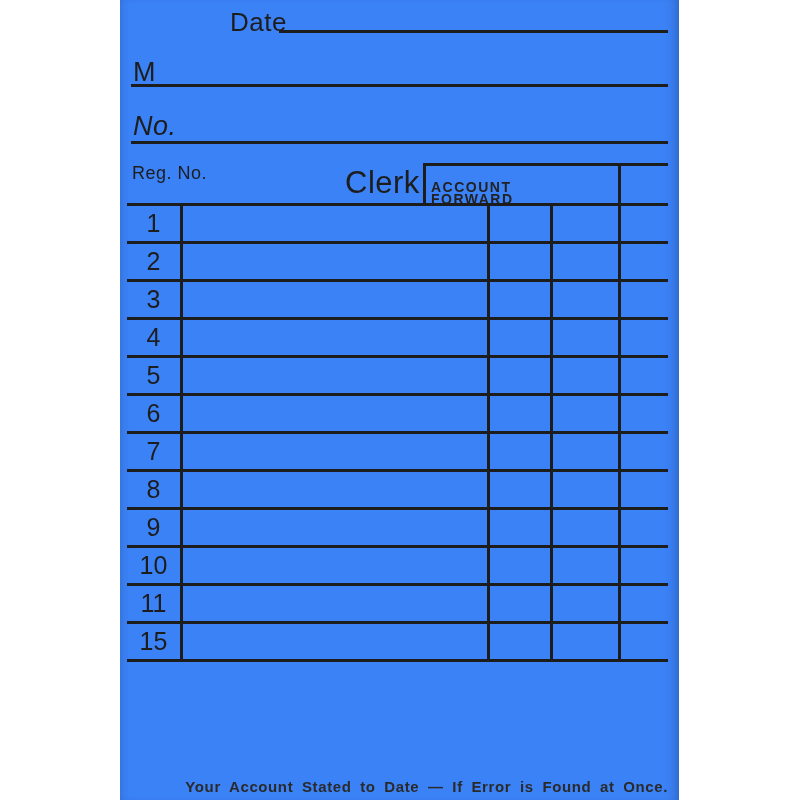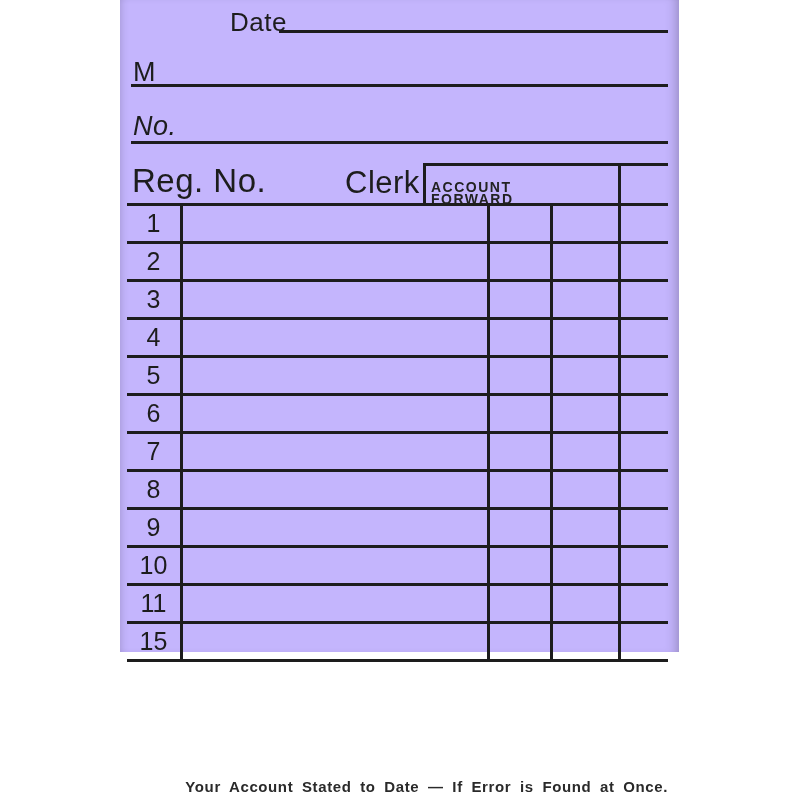--- a/index.html
+++ b/index.html
@@ -4,34 +4,34 @@
 <style>
   html,body{margin:0;padding:0;}
   body{
     width:800px;height:800px;position:relative;
     background:#ffffff;
     font-family:"Liberation Sans", sans-serif;
     color:#1d1d1d;
     overflow:hidden;
   }
   .paper{
-    position:absolute;left:120px;top:0;width:559px;height:652px;
-    background:#c4b5fd;
+    position:absolute;left:120px;top:0;width:559px;height:800px;
+    background:#3b82f6;
     box-shadow:
       inset 8px 0 10px -8px rgba(0,0,0,0.20),
       inset -10px 0 12px -8px rgba(0,0,0,0.25);
   }
   .lbl{
     position:absolute;line-height:1;white-space:nowrap;
     letter-spacing:0.5px;color:#1d1d1d;
   }
   .lbl-date{left:110px;top:9px;font-size:26px;}
   .lbl-m{left:13px;top:59px;font-size:27px;}
   .lbl-no{left:13px;top:113px;font-size:27px;font-style:italic;}
-  .lbl-reg{left:12px;top:164px;font-size:33px;}
+  .lbl-reg{left:12px;top:164px;font-size:18px;}
   .lbl-clerk{left:225px;top:167px;font-size:31px;}
   .rule{
     position:absolute;height:3px;background:#1d1d1d;
   }
   .rule-date{left:159px;top:30px;width:389px;}
   .rule-m{left:11px;top:84px;width:537px;}
   .rule-no{left:11px;top:141px;width:537px;}
   .af-box{
     position:absolute;left:303px;top:163px;width:245px;height:40px;
     box-sizing:border-box;

